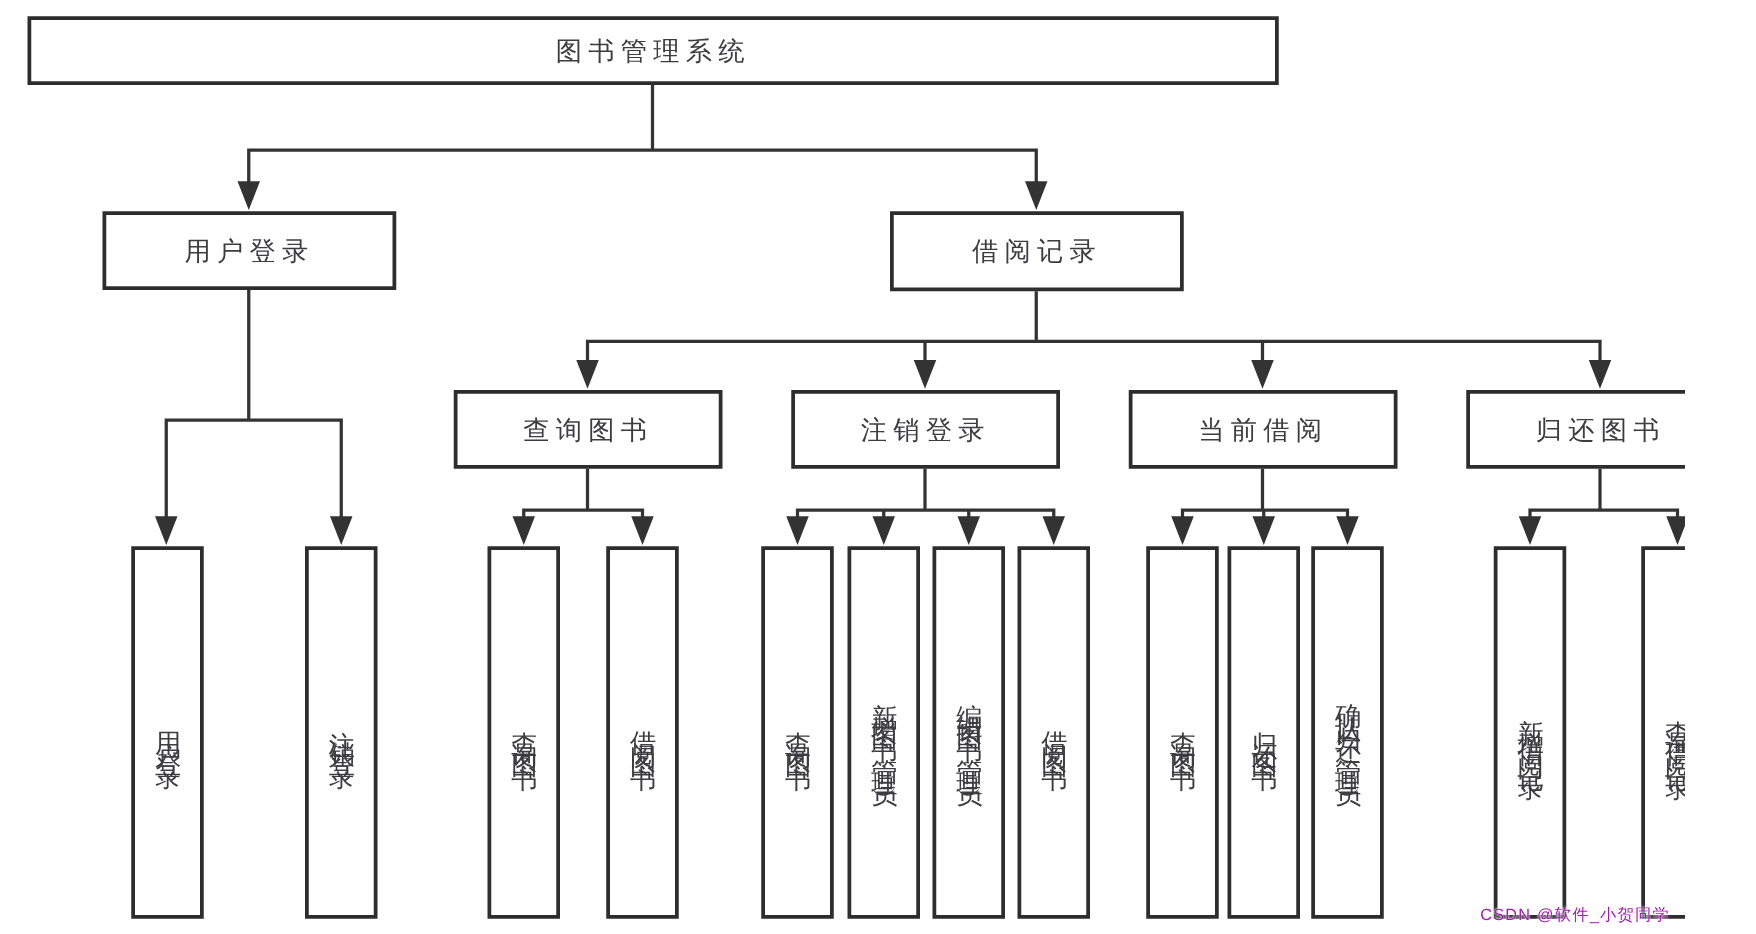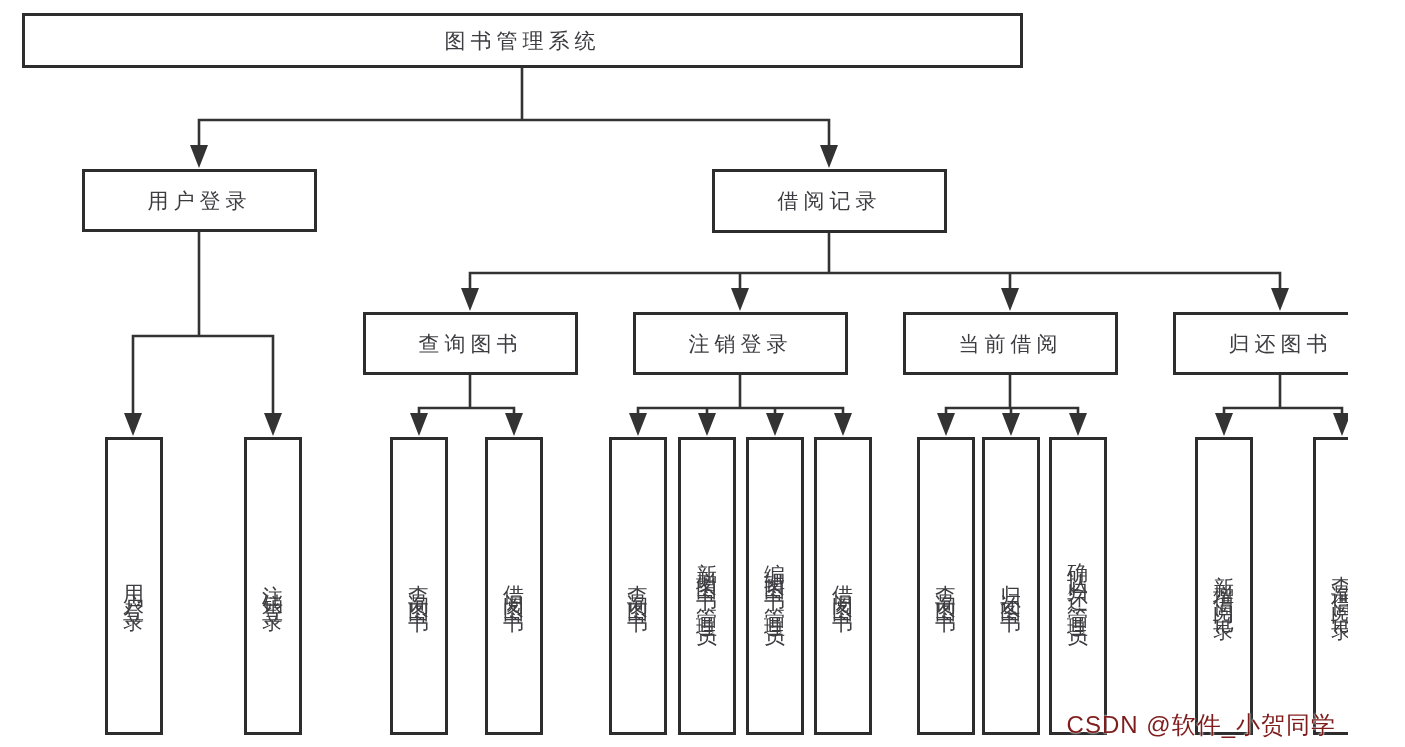--- a/index.html
+++ b/index.html
@@ -37,23 +37,23 @@
     text-orientation: mixed;
     letter-spacing: 9px;
     font-size: 21px;
     line-height: 1;
   }
   #watermark {
     position: absolute;
     right: 12px;
     bottom: 6px;
     z-index: 3;
-    font-size: 24px;
+    font-size: 13px;
     letter-spacing: 1px;
-    color: #7f1d1d;
+    color: #a21caf;
     text-shadow: 0 0 2px #ffffff, 0 0 2px #ffffff;
     white-space: nowrap;
   }
 </style>
 </head>
 <body>
 
 <div id="canvas">
 
   <svg class="wires" width="1405" height="747" viewBox="0 0 1405 747">

